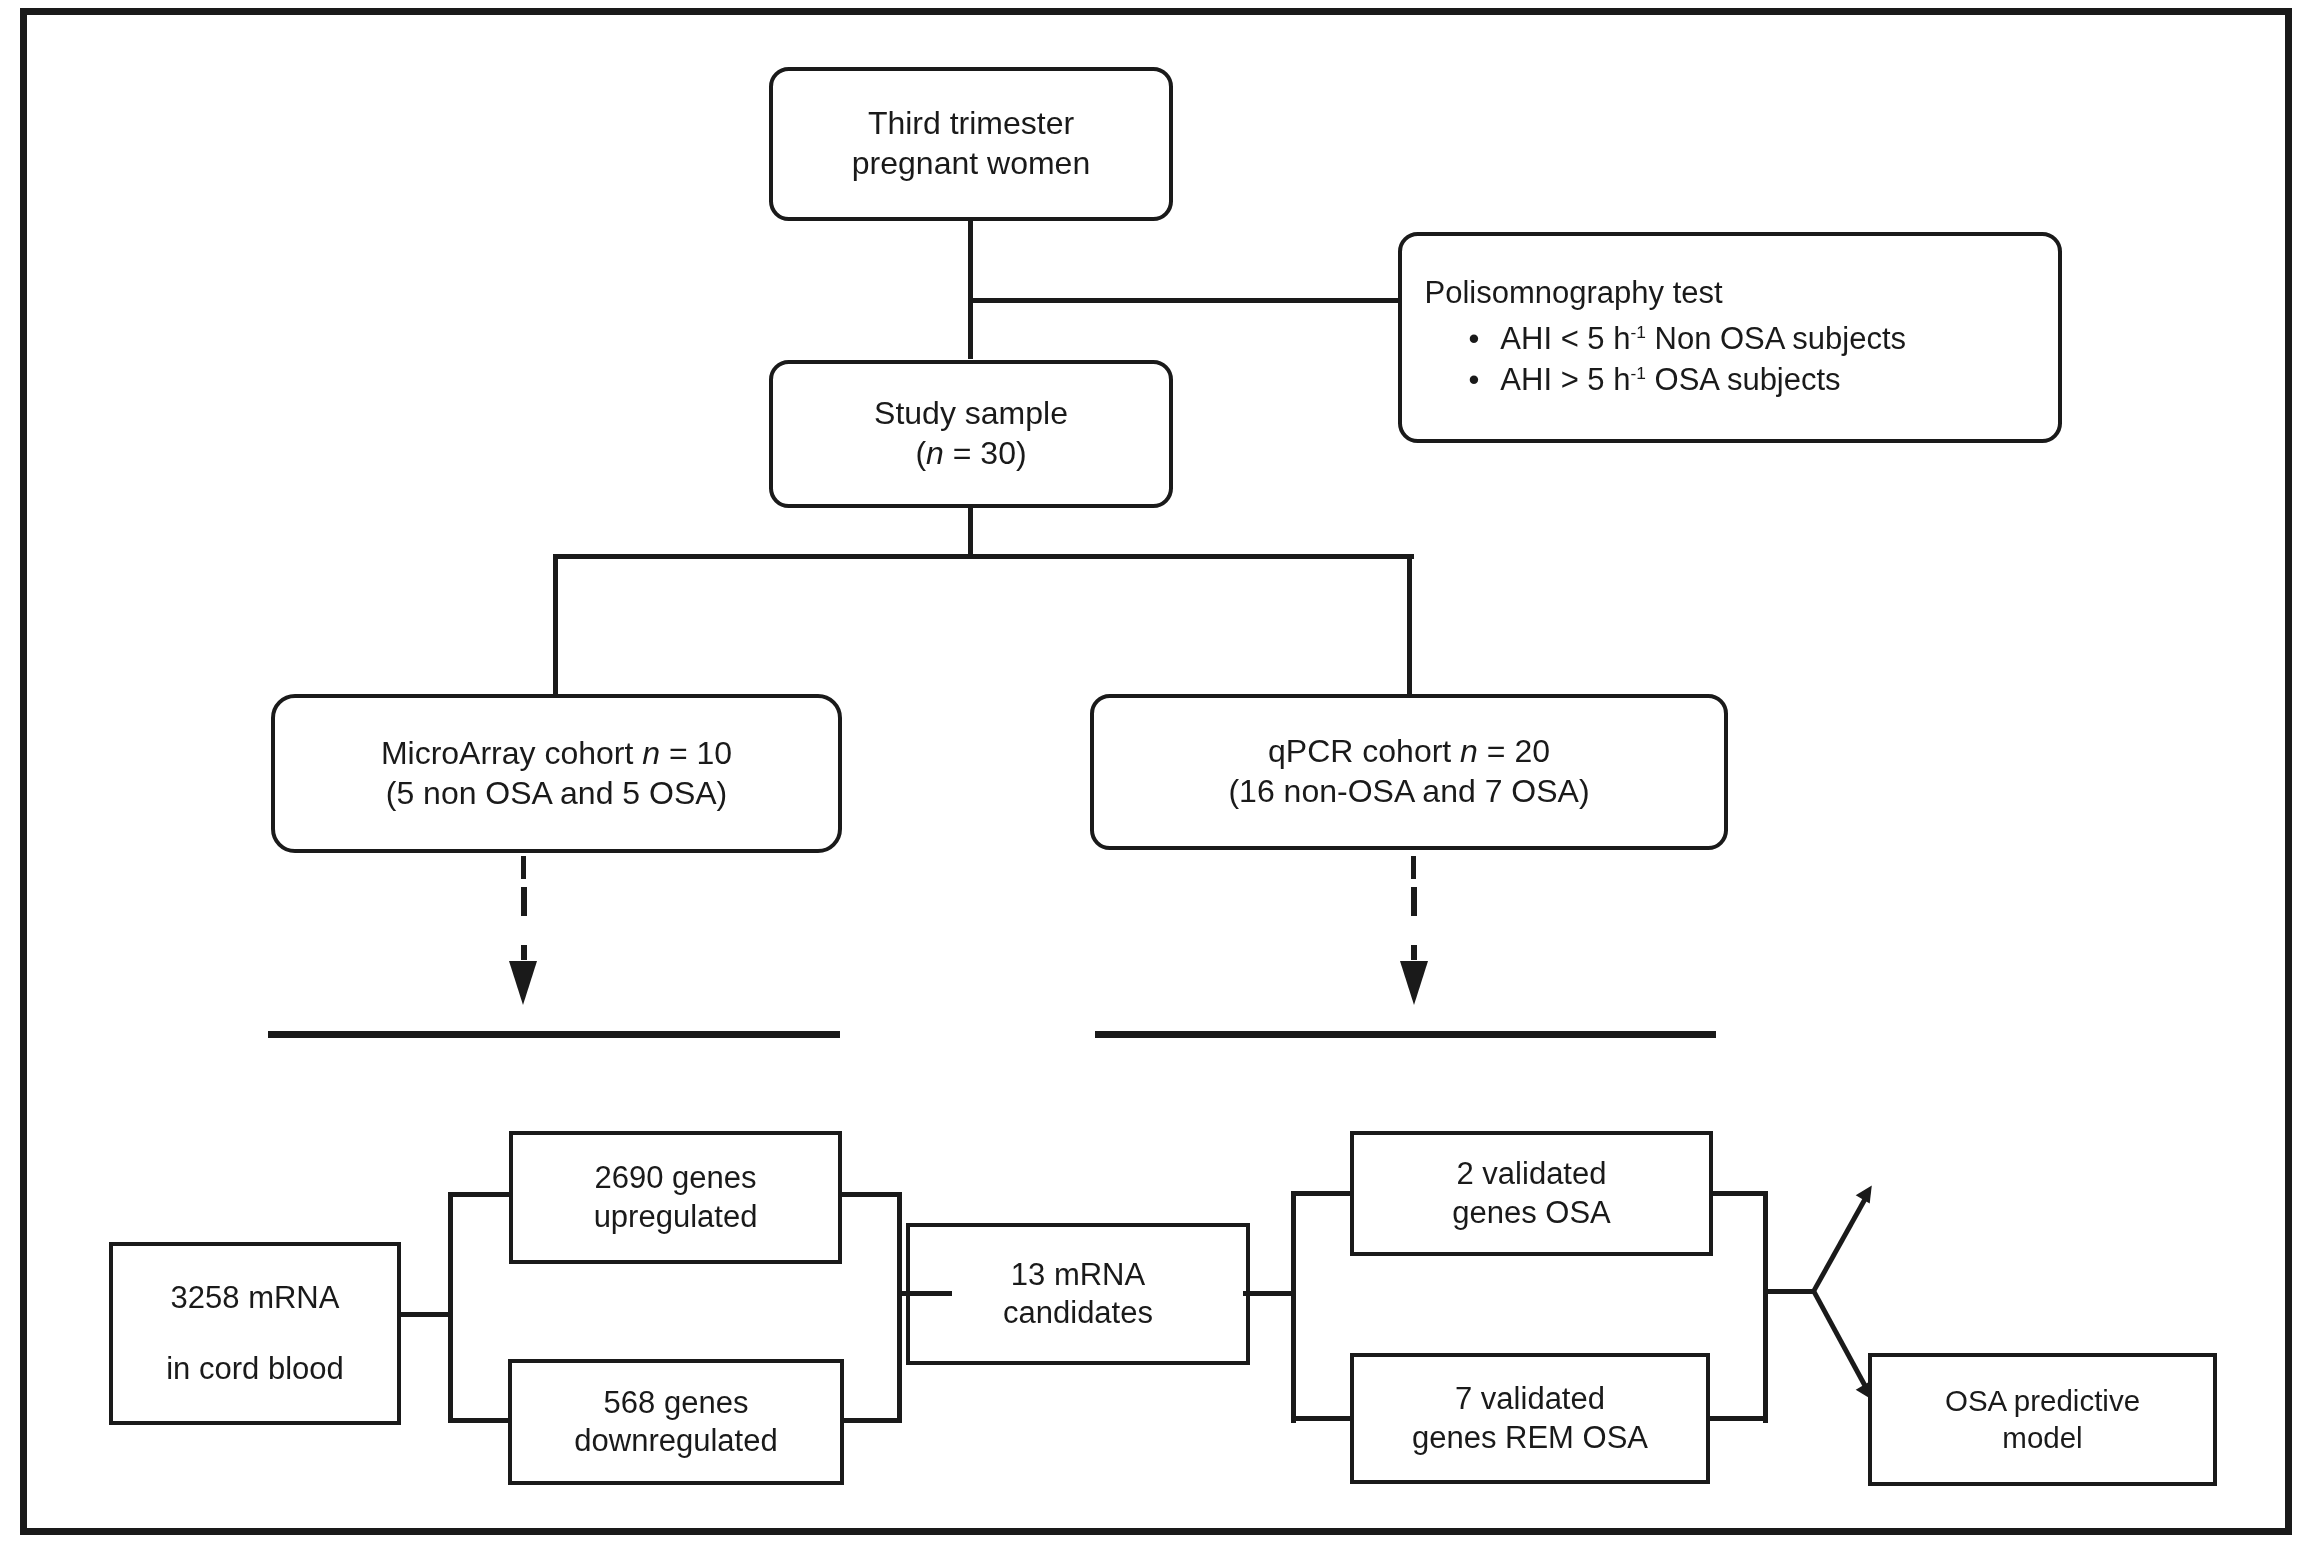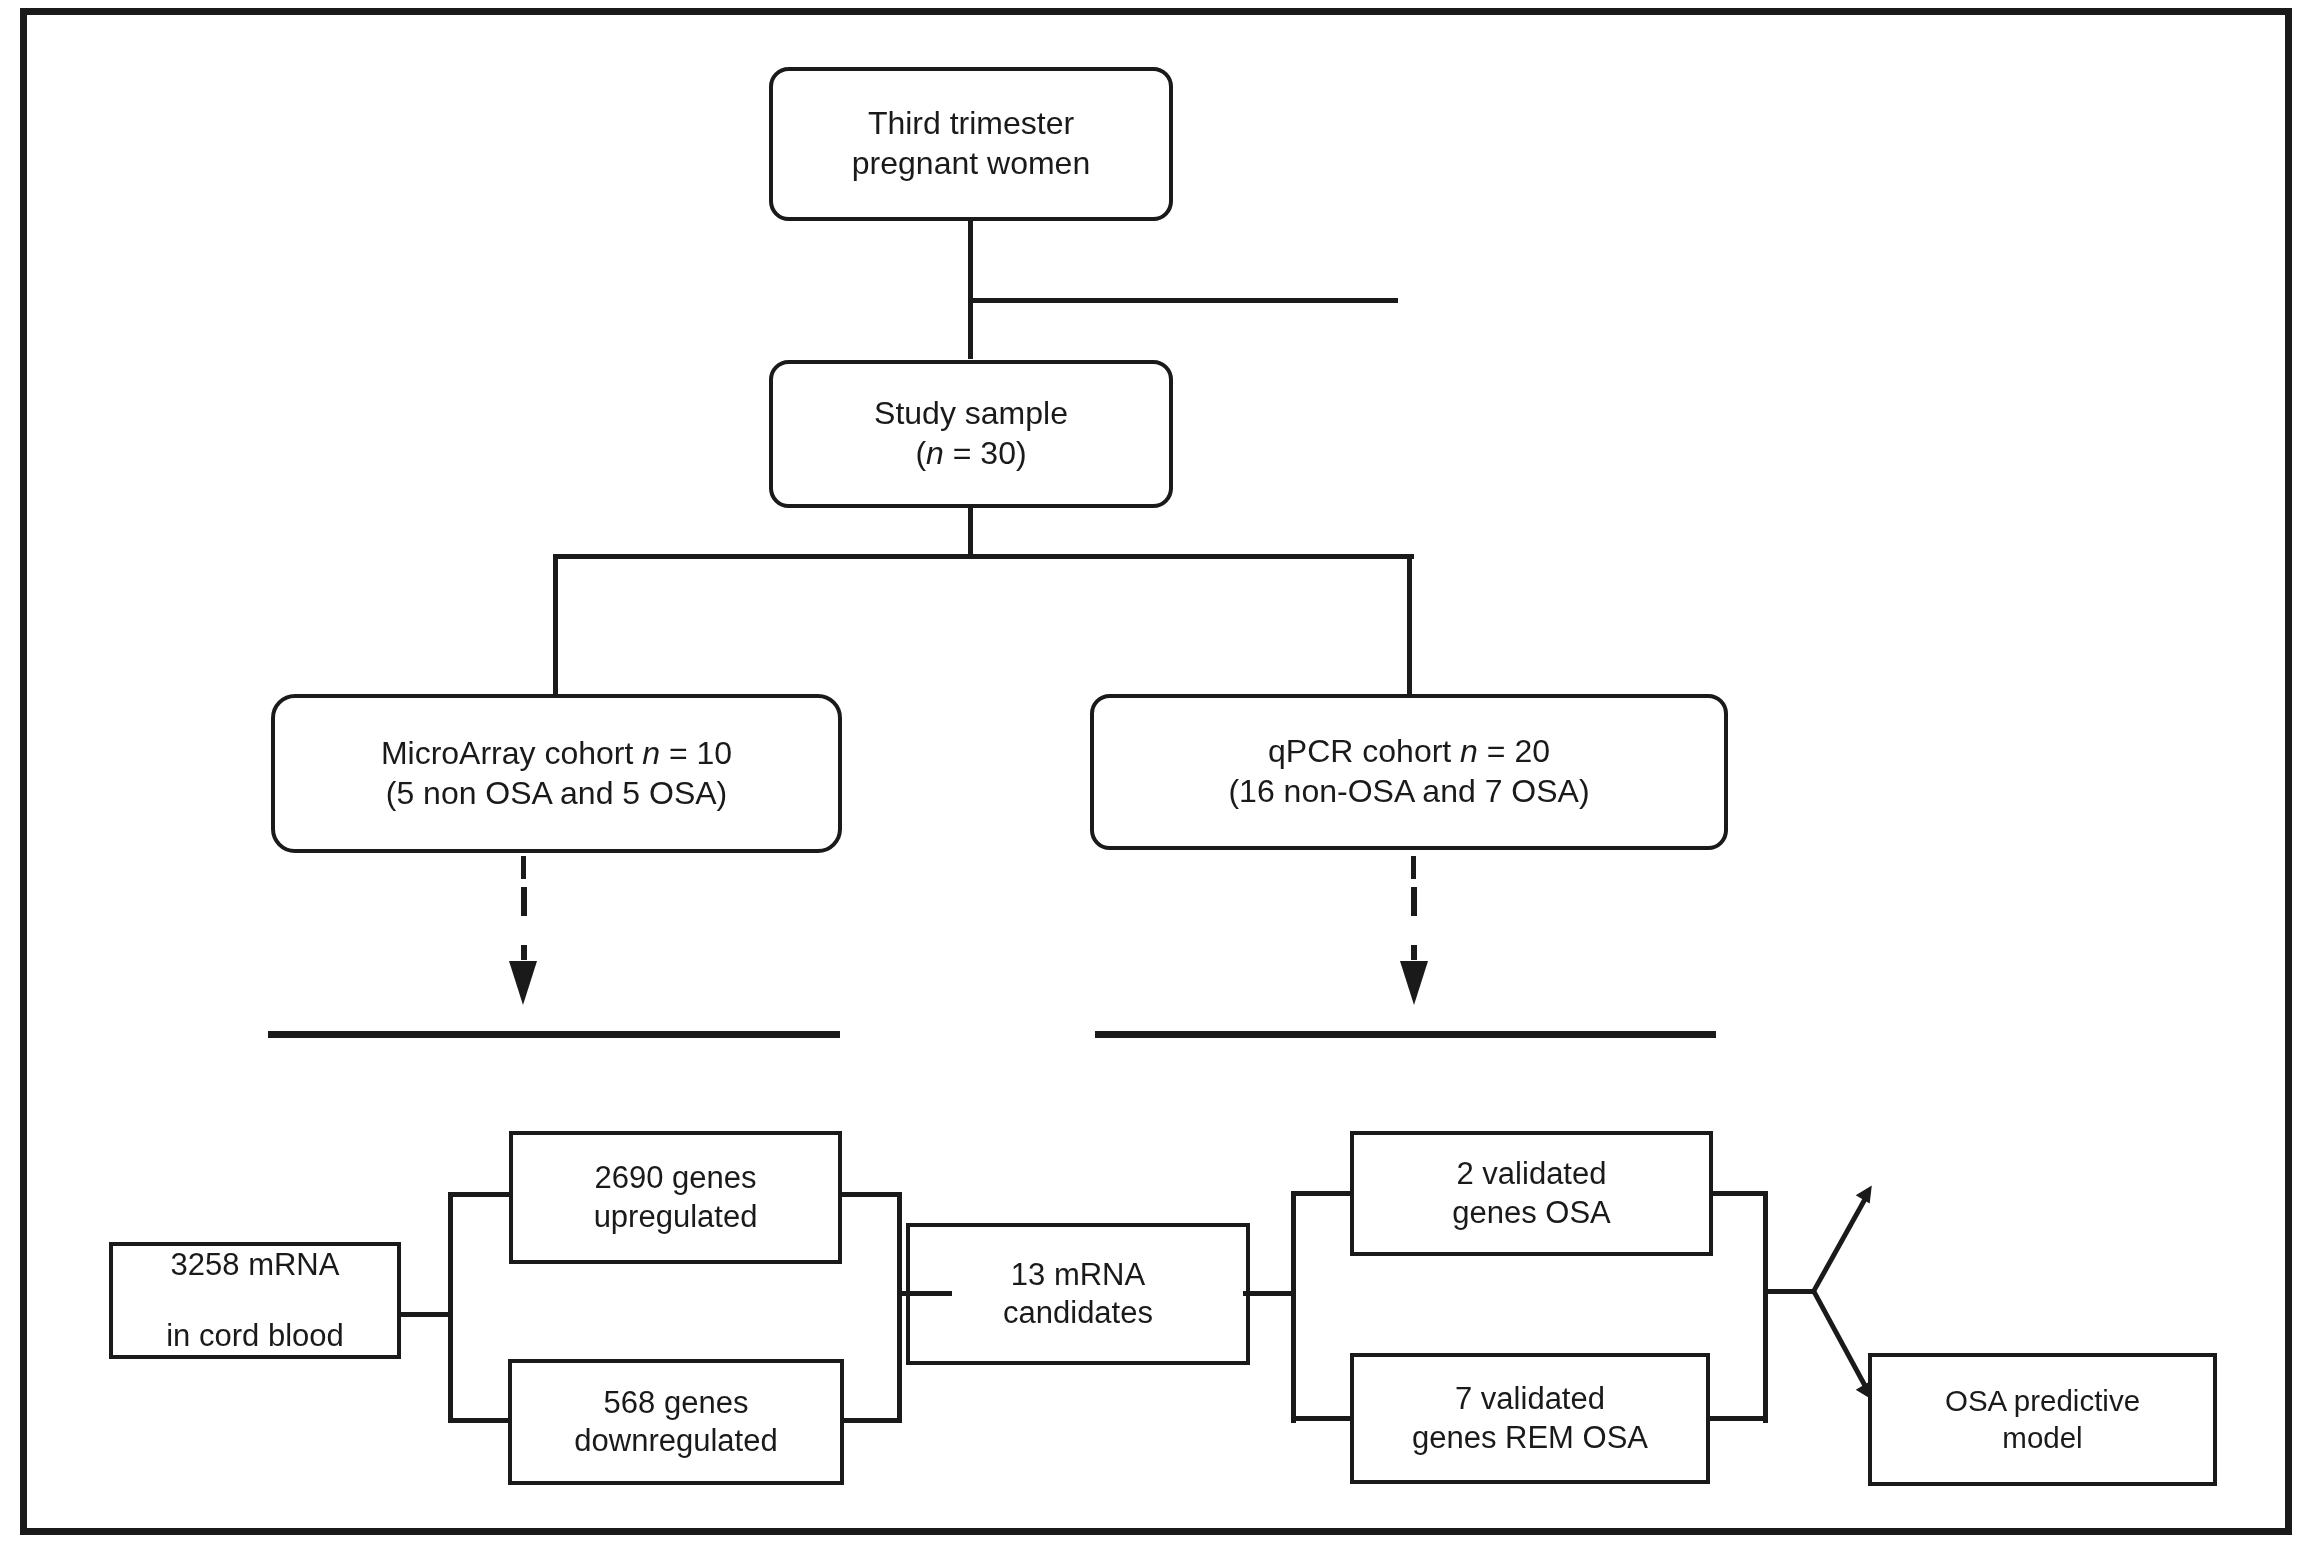--- a/index.html
+++ b/index.html
@@ -52,20 +52,31 @@
 <body>
 
 <div id="canvas">
   <div id="frame"></div>
 
   <div class="rbox" style="left:769px; top:67px; width:404px; height:154px;">
     <div>Third trimester</div>
     <div>pregnant women</div>
   </div>
 
+  <div class="rbox psg" style="left:1398px; top:232px; width:664px; height:211px;">
+    <div class="psg-title">Polisomnography test</div>
+    <div class="bullet">
+      <span class="dot"></span>
+      <span><span>AHI &lt; 5 h</span><sup class="sup">-1</sup><span> Non OSA subjects</span></span>
+    </div>
+    <div class="bullet">
+      <span class="dot"></span>
+      <span><span>AHI &gt; 5 h</span><sup class="sup">-1</sup><span> OSA subjects</span></span>
+    </div>
+  </div>
 
   <div class="rbox" style="left:769px; top:360px; width:404px; height:148px;">
     <div>Study sample</div>
     <div><span>(</span><span class="var">n</span><span> = 30)</span></div>
   </div>
 
   <div class="rbox" style="left:271px; top:694px; width:571px; height:159px;border-radius:24px;">
     <div><span>MicroArray cohort </span><span class="var">n</span><span> = 10</span></div>
     <div>(5 non OSA and 5 OSA)</div>
   </div>
@@ -86,21 +97,21 @@
   <div class="dash" style="left:521px; top:887px; height:73px;"></div>
   <div class="tri-down" style="left:509px; top:961px;"></div>
 
   <div class="v" style="left:1411px; top:856px; height:22.5px;"></div>
   <div class="dash" style="left:1411px; top:887px; height:73px;"></div>
   <div class="tri-down" style="left:1400px; top:961px;"></div>
 
   <div class="sep" style="left:268px; top:1031px; width:572px;"></div>
   <div class="sep" style="left:1095px; top:1031px; width:621px;"></div>
 
-  <div class="sbox" style="left:109px; top:1242px; width:292px; height:117px;gap:33px;">
+  <div class="sbox" style="left:109px; top:1242px; width:292px; height:183px;gap:33px;">
     <div>3258 mRNA</div>
     <div>in cord blood</div>
   </div>
 
   <div class="sbox" style="left:509px; top:1131px; width:333px; height:133px;">
     <div>2690 genes</div>
     <div>upregulated</div>
   </div>
 
   <div class="sbox" style="left:508px; top:1359px; width:336px; height:126px;">

